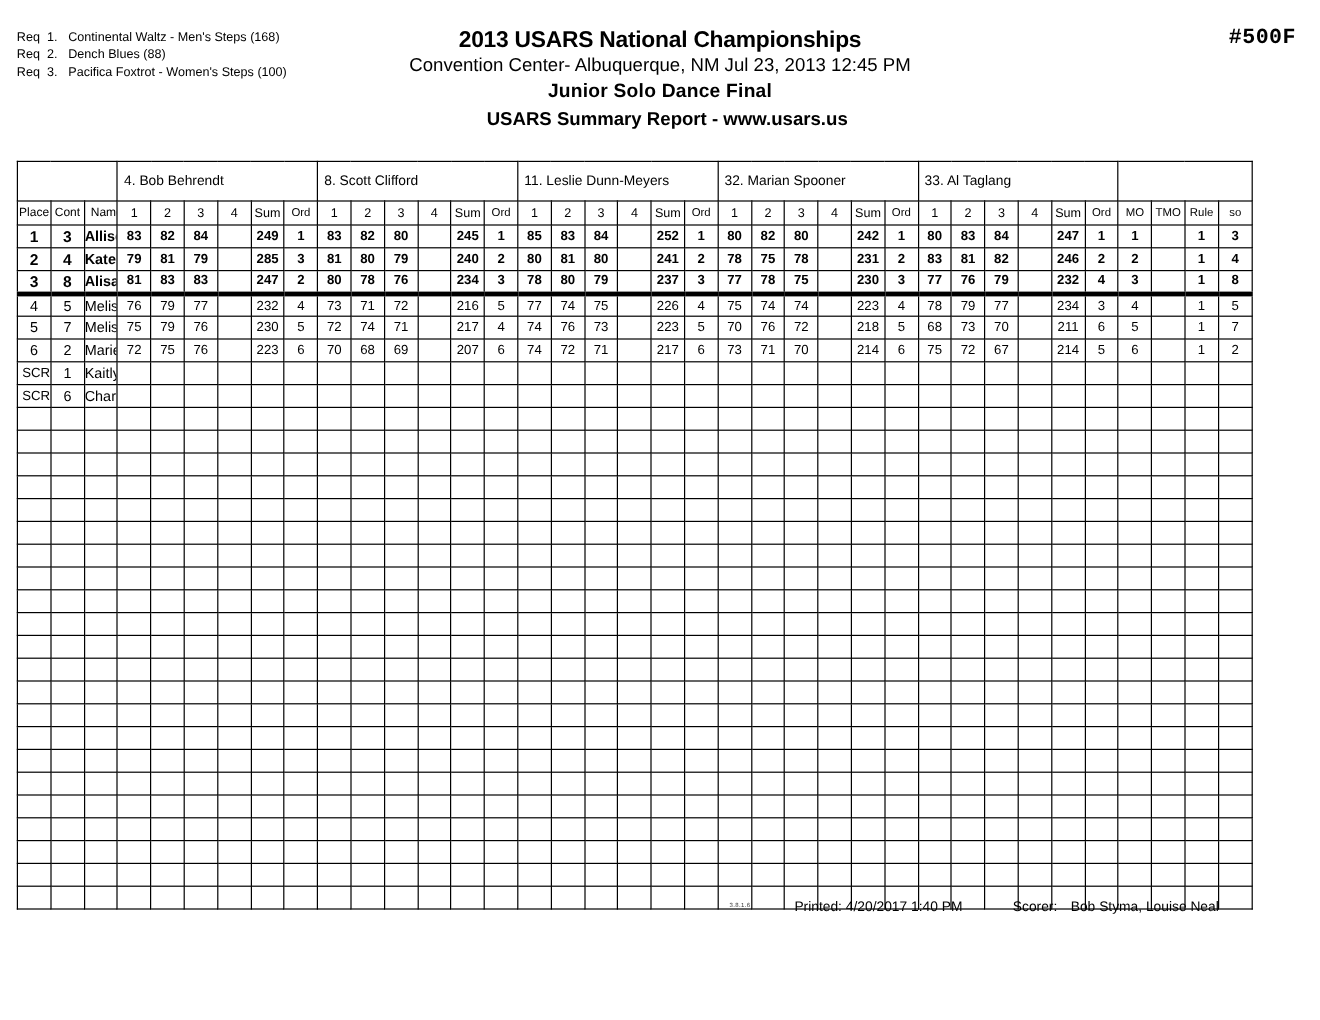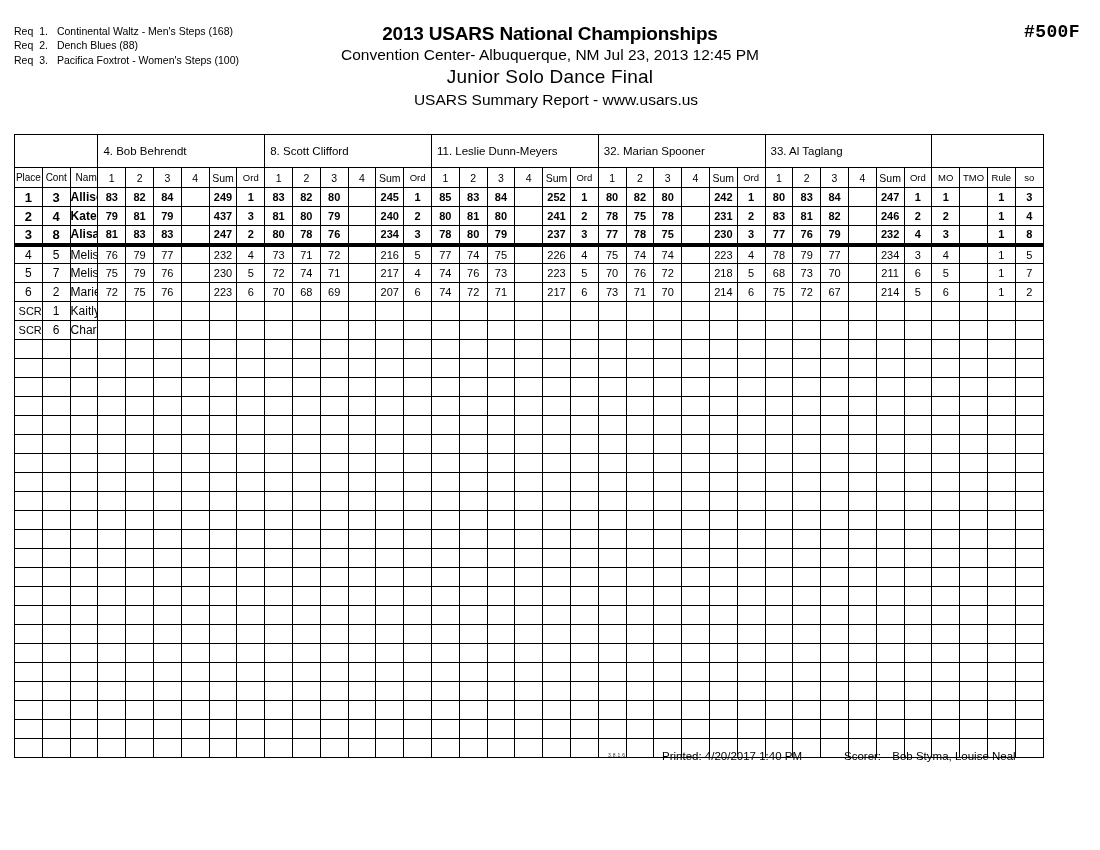--- a/index.html
+++ b/index.html
@@ -41,28 +41,28 @@
     font-weight: bold;
     line-height: 23px;
     letter-spacing: -0.2px;
   }
   .t-venue {
     font-size: 15.5px;
     font-weight: normal;
     line-height: 20px;
   }
   .t-event {
-    font-size: 19px;
-    font-weight: normal;
+    font-size: 16px;
+    font-weight: bold;
     line-height: 24px;
     letter-spacing: 0.2px;
   }
   .t-report {
     font-size: 15.5px;
-    font-weight: normal;
+    font-weight: bold;
     line-height: 22px;
     padding-left: 12px;
   }
 
   .doc-code {
     position: absolute;
     right: 20px;
     top: 22px;
     font-size: 18px;
     font-weight: bold;
@@ -300,21 +300,21 @@
           <td class="c-tail">3</td>
         </tr>
         <tr class="bold-row">
           <td class="c-place">2</td>
           <td class="c-cont">4</td>
           <td class="c-name">Katelyn Rodgers</td>
           <td class="c-sc">79</td>
           <td class="c-sc">81</td>
           <td class="c-sc">79</td>
           <td class="c-sc"></td>
-          <td class="c-sum">437</td>
+          <td class="c-sum">285</td>
           <td class="c-ord ord-col">3</td>
           <td class="c-sc">81</td>
           <td class="c-sc">80</td>
           <td class="c-sc">79</td>
           <td class="c-sc"></td>
           <td class="c-sum">240</td>
           <td class="c-ord ord-col">2</td>
           <td class="c-sc">80</td>
           <td class="c-sc">81</td>
           <td class="c-sc">80</td>

